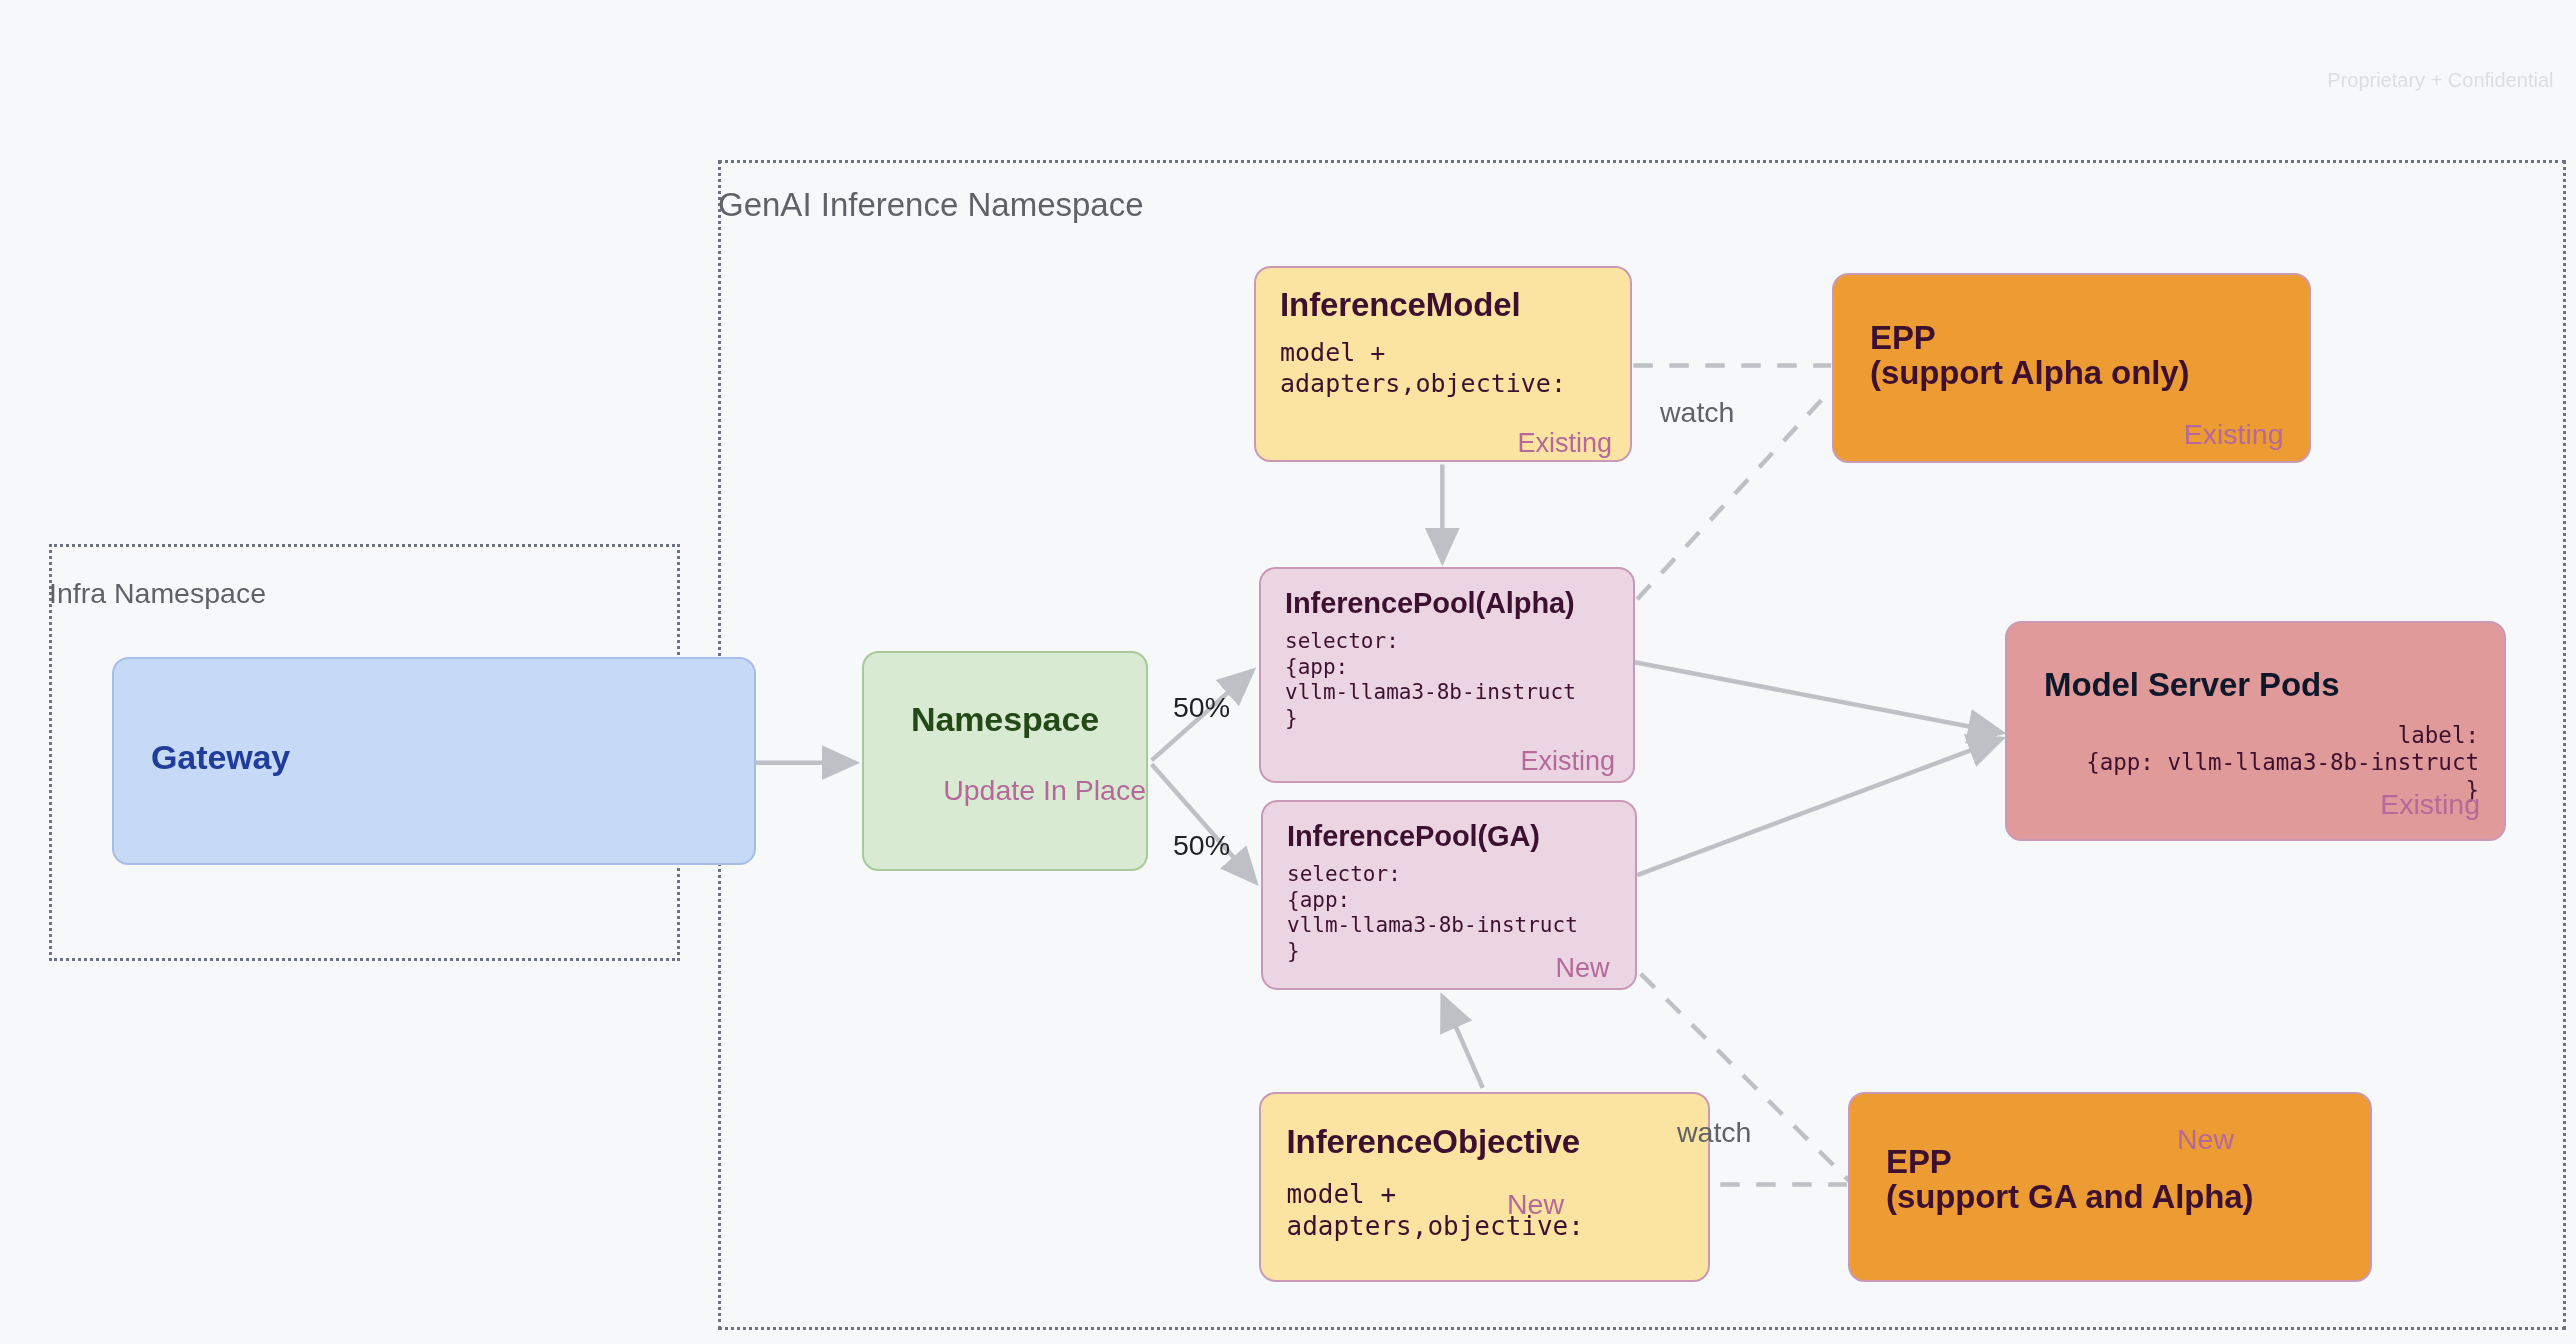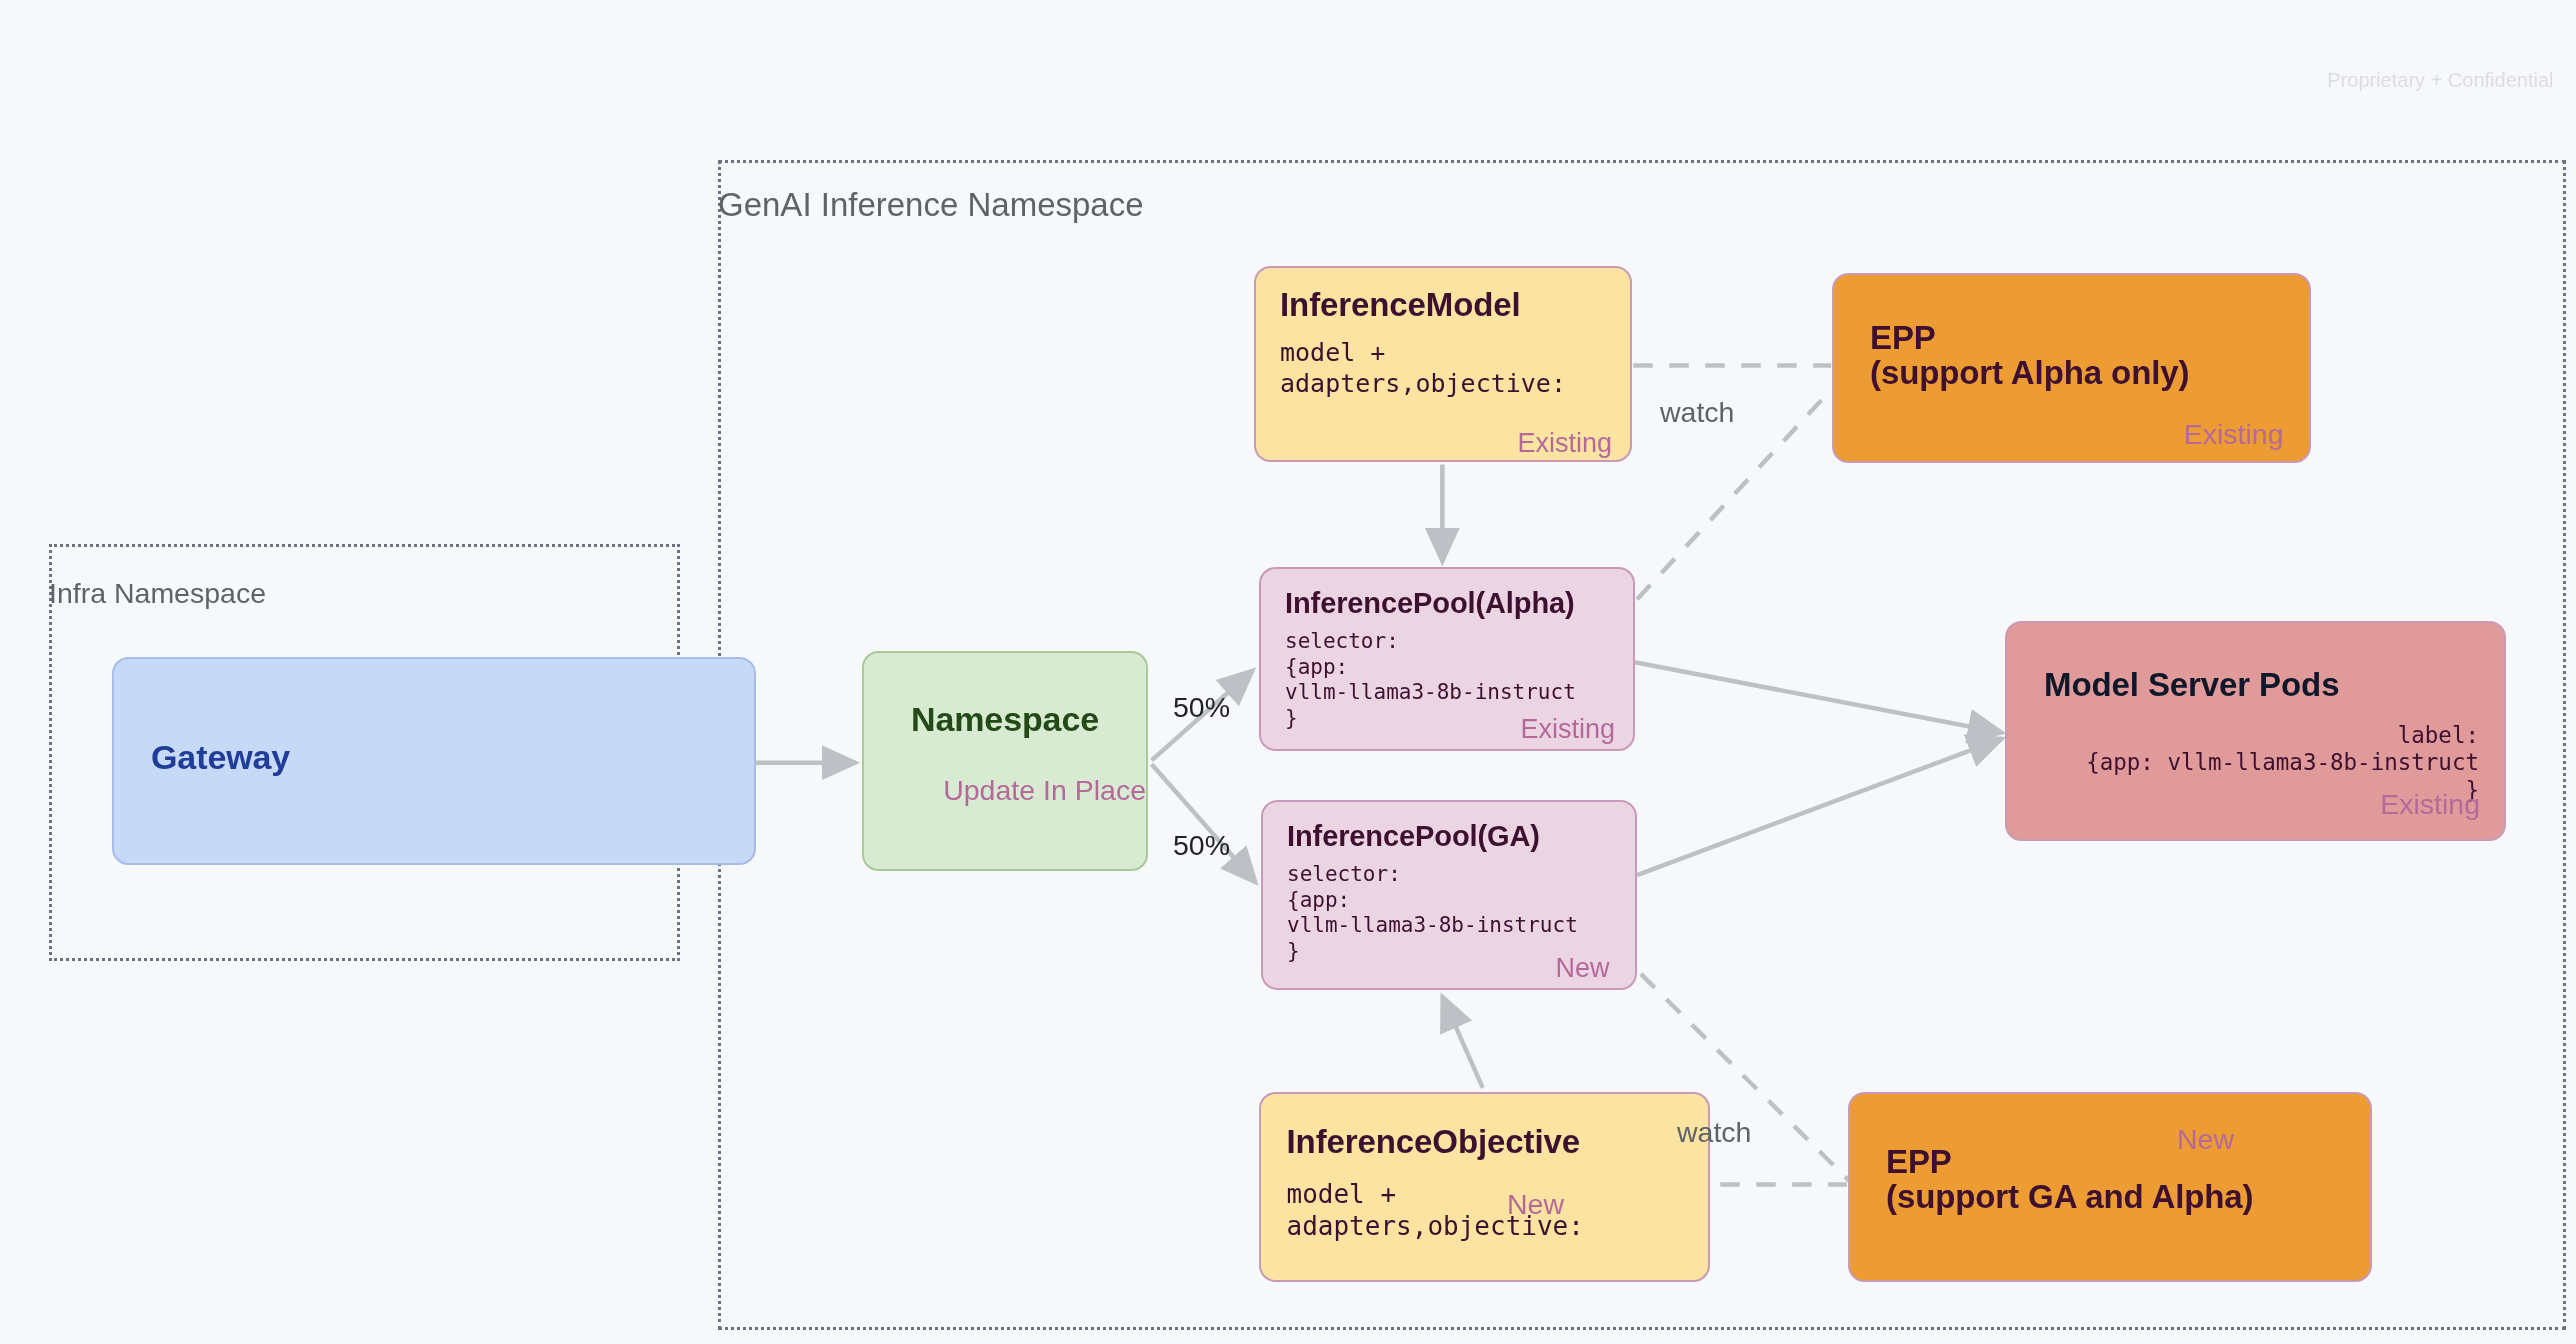--- a/index.html
+++ b/index.html
@@ -94,21 +94,21 @@
   #infmodel .node-title {
     position: absolute; left: 24px; top: 20px; font-size: 33px; color: #3d1030;
   }
   #infmodel .mono {
     position: absolute; left: 24px; top: 70px; width: 330px;
     font-size: 25px; color: #3d1030;
   }
   #infmodel .tag { right: 18px; bottom: 1.5px; font-size: 27px; }
 
   #poolalpha {
-    left: 1259px; top: 567px; width: 376px; height: 184px;
+    left: 1259px; top: 567px; width: 376px; height: 216px;
     background: #ecd5e3; border-color: #c99ab8; padding-left: 21px;
   }
   #poolalpha .node-title {
     position: absolute; left: 24px; top: 19px; font-size: 29px; color: #3d1030;
   }
   #poolalpha .mono {
     position: absolute; left: 24px; top: 60px; width: 337px;
     font-size: 21px; color: #3d1030;
   }
   #poolalpha .tag { right: 18px; bottom: 4.5px; font-size: 27px; }

